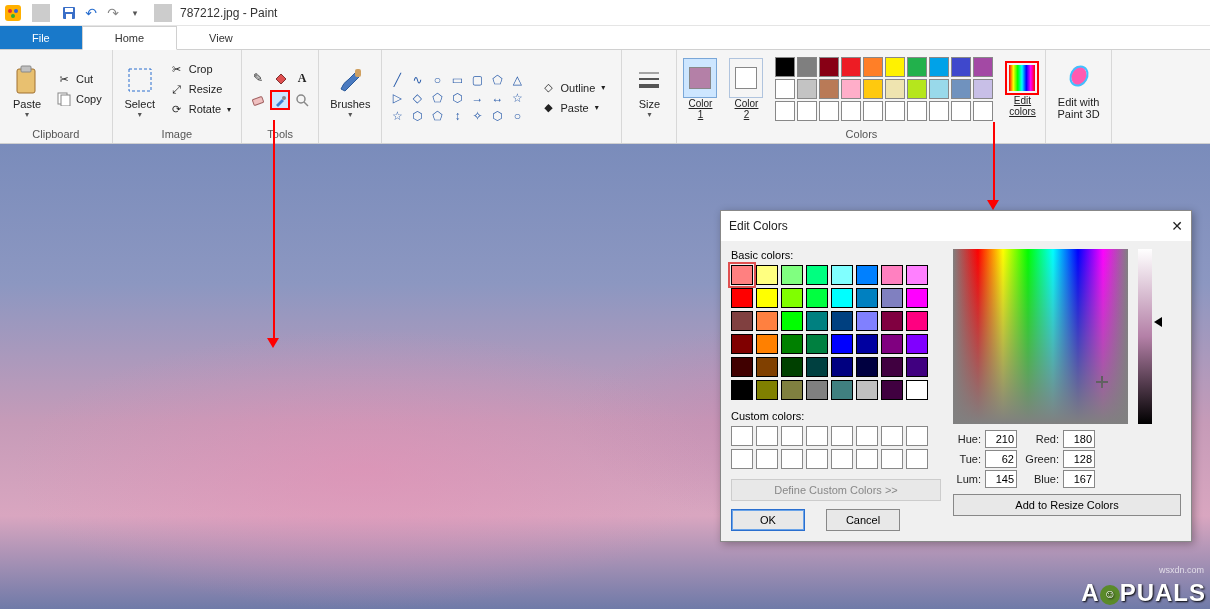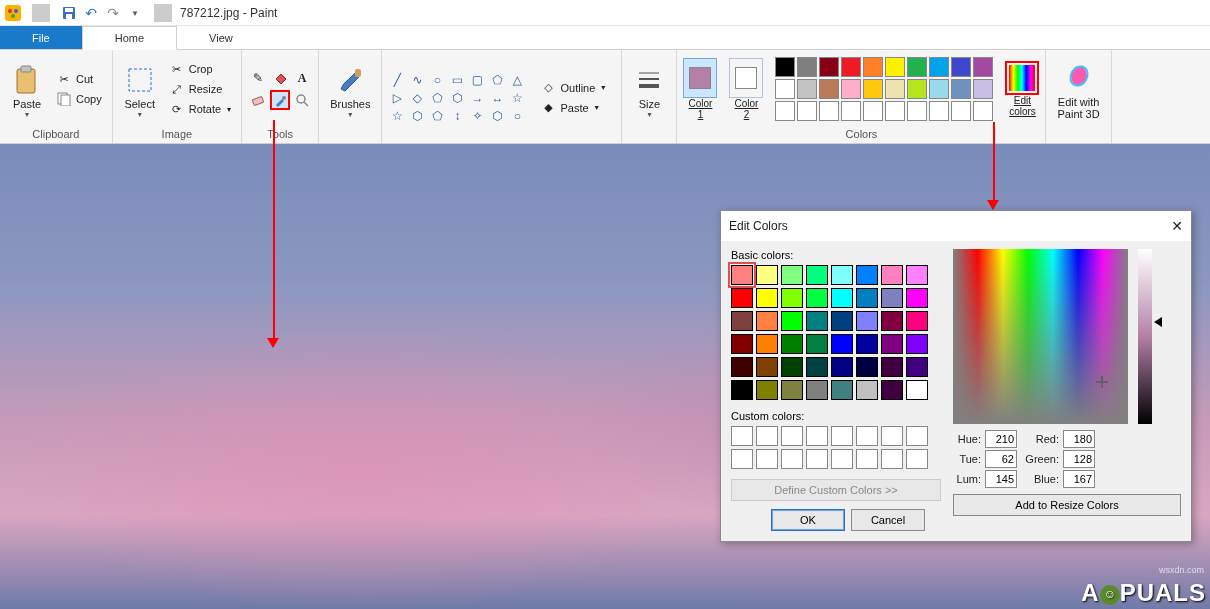--- a/index.html
+++ b/index.html
@@ -62,21 +62,21 @@
   .dialog-body { padding: 8px 10px 10px; display: flex; gap: 12px; }
   .left-col { width: 210px; }
   .right-col { flex: 1; }
   .label { font-size: 11px; margin-bottom: 4px; color: #000; }
   .basic-colors { display: grid; grid-template-columns: repeat(8, 22px); grid-auto-rows: 20px; gap: 3px; margin-bottom: 10px; }
   .bc { width: 22px; height: 20px; border: 1px solid #000; }
   .bc.sel { outline: 2px solid #e05050; outline-offset: 1px; }
   .custom-colors { display: grid; grid-template-columns: repeat(8, 22px); grid-auto-rows: 20px; gap: 3px; margin-bottom: 10px; }
   .cc { width: 22px; height: 20px; border: 1px solid #888; background: #fff; }
   .define-btn { width: 100%; height: 22px; background: #e8e8e8; border: 1px solid #ccc; font-size: 11px; color: #888; }
-  .dlg-buttons { display: flex; gap: 6px; margin-top: 8px; margin-left: 40px; }
+  .dlg-buttons { display: flex; gap: 21px; margin-top: 8px; }
   .dlg-btn { width: 74px; height: 22px; border: 1px solid #888; background: #e8e8e8; font-size: 11px; }
   .dlg-btn.ok { border-color: #2a6fcf; box-shadow: inset 0 0 0 1px #6aa3e8; }
 
   .gradient-box { width: 175px; height: 175px; position: relative; background: linear-gradient(to right, #808080, #ff0000, #ffff00, #00ff00, #00ffff, #0000ff, #ff00ff, #808080); }
   .gradient-box::after{content:"";position:absolute;inset:0;background:linear-gradient(to bottom, rgba(255,255,255,0) 0%, rgba(128,128,128,1) 100%);}
   .lum-strip { width: 14px; height: 175px; margin-left: 10px; background: linear-gradient(to bottom,#fff,#b480a7,#000); position: relative; display: inline-block; }
   .lum-arrow { position: absolute; right: -10px; width: 0; height: 0; border-top: 5px solid transparent; border-bottom: 5px solid transparent; border-right: 8px solid #000; }
   .crosshair { position: absolute; width: 12px; height: 12px; }
   .crosshair::before,.crosshair::after{content:"";position:absolute;background:#000;}
   .crosshair::before{left:5px;top:0;width:2px;height:12px;}

